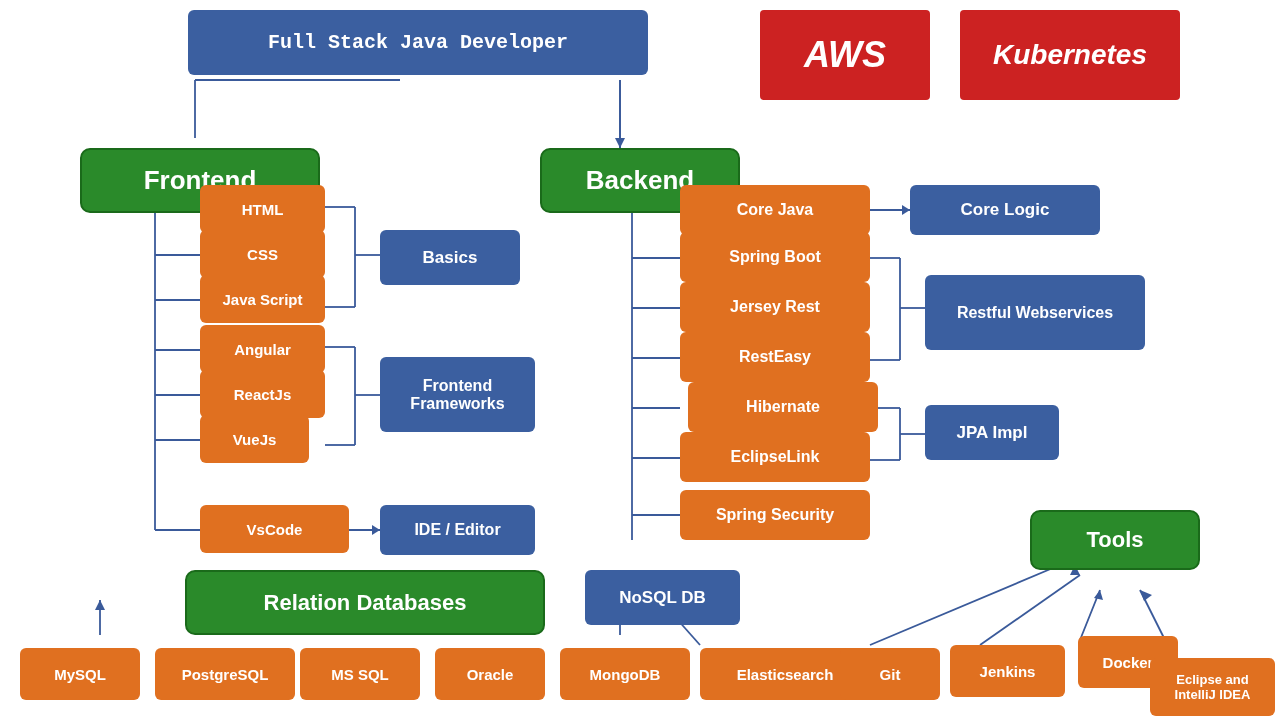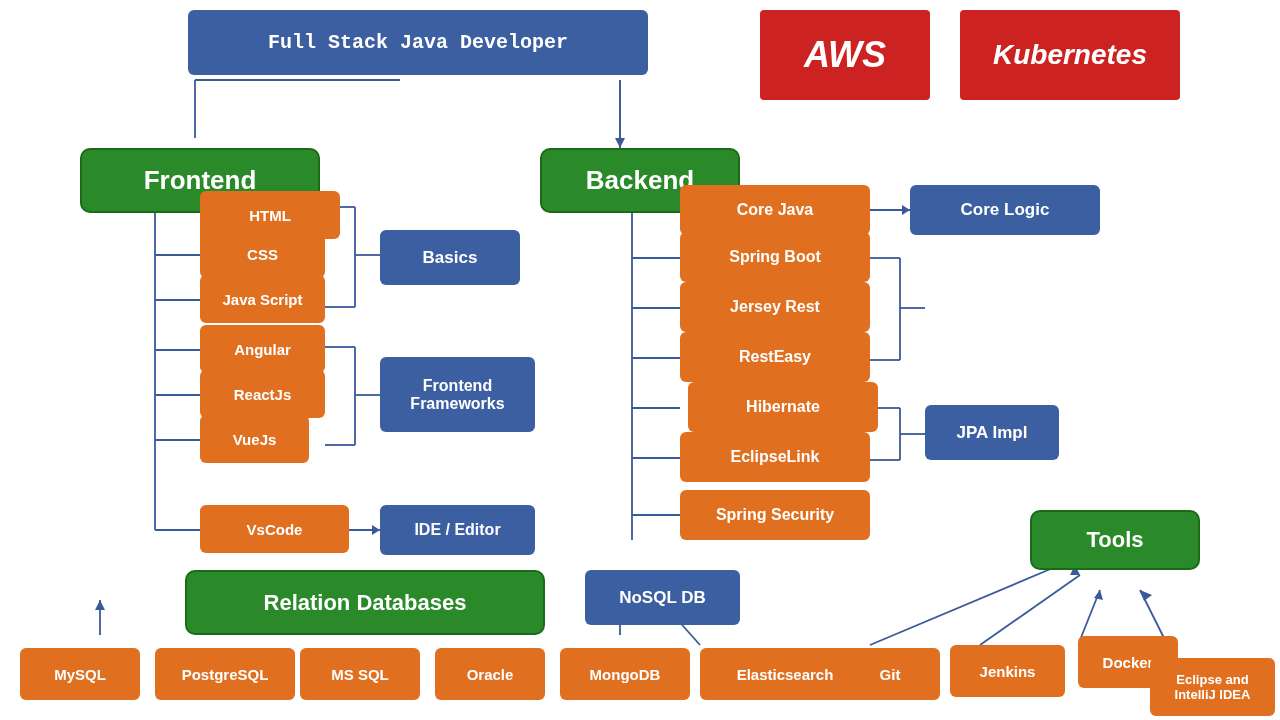--- a/index.html
+++ b/index.html
@@ -149,21 +149,21 @@
   <div class="box blue-box" style="left:188px; top:10px; width:460px; height:65px; font-size:20px;font-family:Liberation Mono, monospace;">Full Stack Java Developer</div>
 
   <div class="box red-box" style="left:760px; top:10px; width:170px; height:90px; font-size:36px; font-style:italic; border-radius:4px;">AWS</div>
 
   <div class="box red-box" style="left:960px; top:10px; width:220px; height:90px; font-size:28px; font-style:italic; border-radius:4px;">Kubernetes</div>
 
   <div class="box green-box" style="left:80px; top:148px; width:240px; height:65px; font-size:26px;">Frontend</div>
 
   <div class="box green-box" style="left:540px; top:148px; width:200px; height:65px; font-size:26px;">Backend</div>
 
-  <div class="box orange-box" style="left:200px; top:185px; width:140px; height:48px; font-size:15px;margin-top:6px;">HTML</div>
+  <div class="box orange-box" style="left:200px; top:185px; width:125px; height:48px; font-size:15px;">HTML</div>
   <div class="box orange-box" style="left:200px; top:230px; width:125px; height:48px; font-size:15px;">CSS</div>
   <div class="box orange-box" style="left:200px; top:275px; width:125px; height:48px; font-size:15px;">Java Script</div>
   <div class="box orange-box" style="left:200px; top:325px; width:125px; height:48px; font-size:15px;">Angular</div>
   <div class="box orange-box" style="left:200px; top:370px; width:125px; height:48px; font-size:15px;">ReactJs</div>
   <div class="box orange-box" style="left:200px; top:415px; width:109px; height:48px; font-size:15px;">VueJs</div>
   <div class="box orange-box" style="left:200px; top:505px; width:149px; height:48px; font-size:15px;">VsCode</div>
 
   <div class="box blue-box" style="left:380px; top:230px; width:140px; height:55px; font-size:17px;">Basics</div>
 
   <div class="box blue-box" style="left:380px; top:357px; width:155px; height:75px; font-size:16px;">Frontend<br>Frameworks</div>
@@ -173,20 +173,21 @@
   <div class="box orange-box" style="left:680px; top:185px; width:190px; height:50px; font-size:16px;">Core Java</div>
   <div class="box orange-box" style="left:680px; top:232px; width:190px; height:50px; font-size:16px;">Spring Boot</div>
   <div class="box orange-box" style="left:680px; top:282px; width:190px; height:50px; font-size:16px;">Jersey Rest</div>
   <div class="box orange-box" style="left:680px; top:332px; width:190px; height:50px; font-size:16px;">RestEasy</div>
   <div class="box orange-box" style="left:680px; top:382px; width:190px; height:50px; font-size:16px;margin-left:8px;">Hibernate</div>
   <div class="box orange-box" style="left:680px; top:432px; width:190px; height:50px; font-size:16px;">EclipseLink</div>
   <div class="box orange-box" style="left:680px; top:490px; width:190px; height:50px; font-size:16px;">Spring Security</div>
 
   <div class="box blue-box" style="left:910px; top:185px; width:190px; height:50px; font-size:17px;">Core Logic</div>
 
+  <div class="box blue-box" style="left:925px; top:275px; width:220px; height:75px; font-size:16px;">Restful Webservices</div>
 
   <div class="box blue-box" style="left:925px; top:405px; width:134px; height:55px; font-size:17px;">JPA Impl</div>
 
   <div class="box green-box" style="left:1030px; top:510px; width:170px; height:60px; font-size:22px;">Tools</div>
 
   <div class="box green-box" style="left:185px; top:570px; width:360px; height:65px; font-size:22px;">Relation Databases</div>
 
   <div class="box blue-box" style="left:585px; top:570px; width:155px; height:55px; font-size:17px;">NoSQL DB</div>
 
   <div class="box orange-box" style="left:20px; top:648px; width:120px; height:52px; font-size:15px;">MySQL</div>

